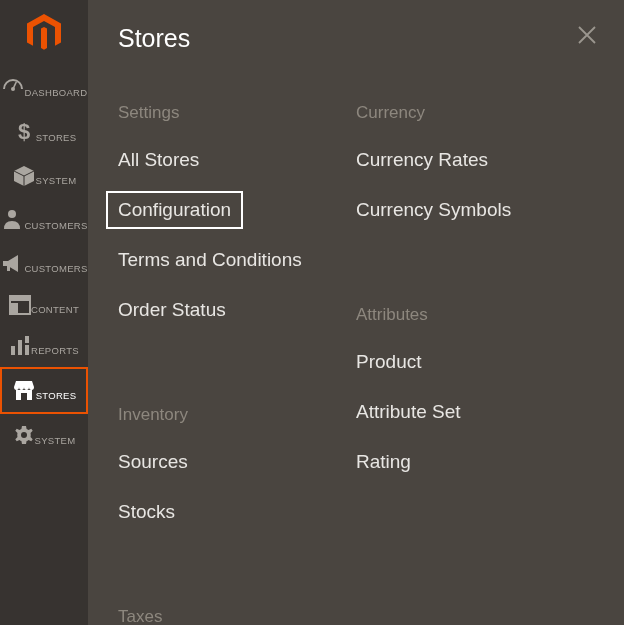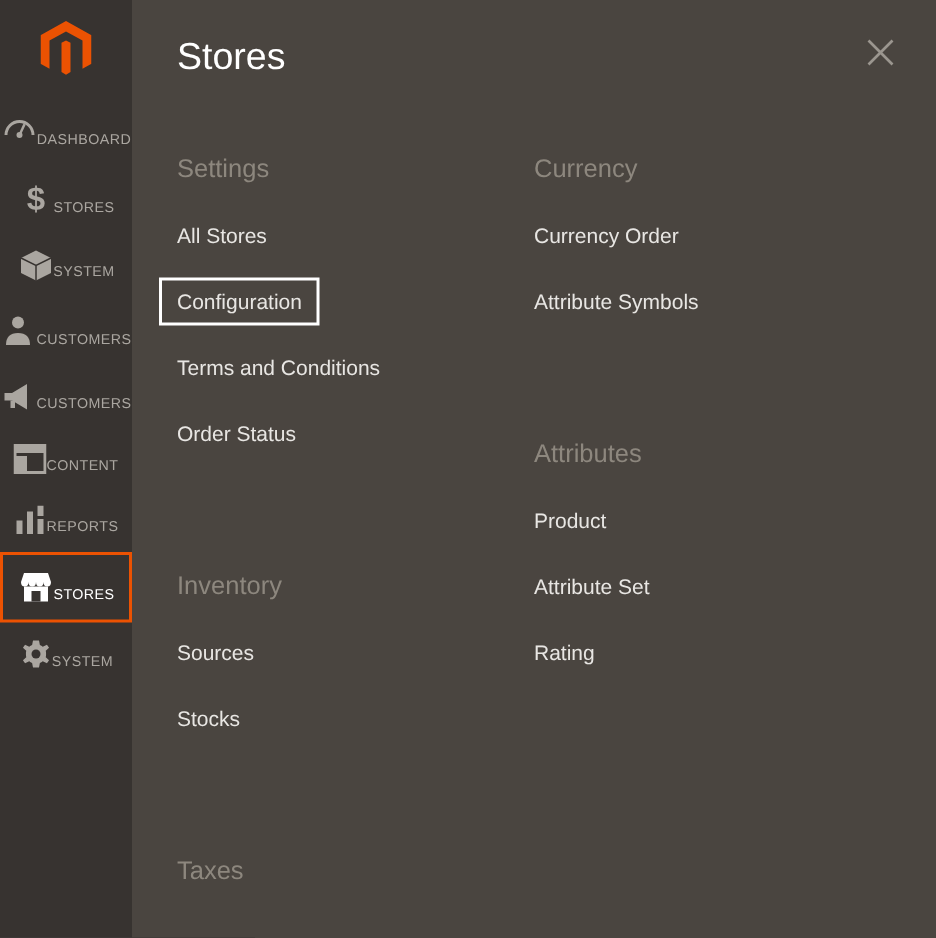--- a/index.html
+++ b/index.html
@@ -74,21 +74,21 @@
     font-size: 17px;
     font-weight: 400;
     margin-bottom: 26px;
     margin-top: 0;
   }
   .col .section-block + .section-block .section-heading {
     margin-top: 84px;
   }
   .menu-link {
     color: #e8e6e3;
-    font-size: 14px;
+    font-size: 19px;
     margin-bottom: 28px;
     cursor: pointer;
     display: block;
   }
   .menu-link.highlighted {
     border: 2px solid #ffffff;
     display: inline-block;
     padding: 6px 10px;
     margin-left: -12px;
     margin-top: -8px;
@@ -210,22 +210,22 @@
           <span class="menu-link">Sources</span>
           <span class="menu-link">Stocks</span>
         </div>
         <div class="section-block">
           <div class="section-heading">Taxes</div>
         </div>
       </div>
       <div class="col">
         <div class="section-block">
           <div class="section-heading">Currency</div>
-          <span class="menu-link">Currency Order</span>
-          <span class="menu-link">Attribute Symbols</span>
+          <span class="menu-link">Currency Rates</span>
+          <span class="menu-link">Currency Symbols</span>
         </div>
         <div class="section-block">
           <div class="section-heading">Attributes</div>
           <span class="menu-link">Product</span>
           <span class="menu-link">Attribute Set</span>
           <span class="menu-link">Rating</span>
         </div>
       </div>
     </div>
 </div>

